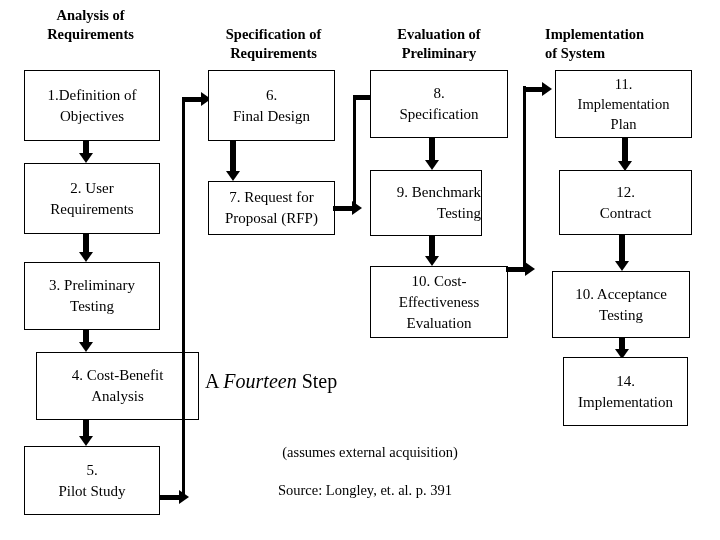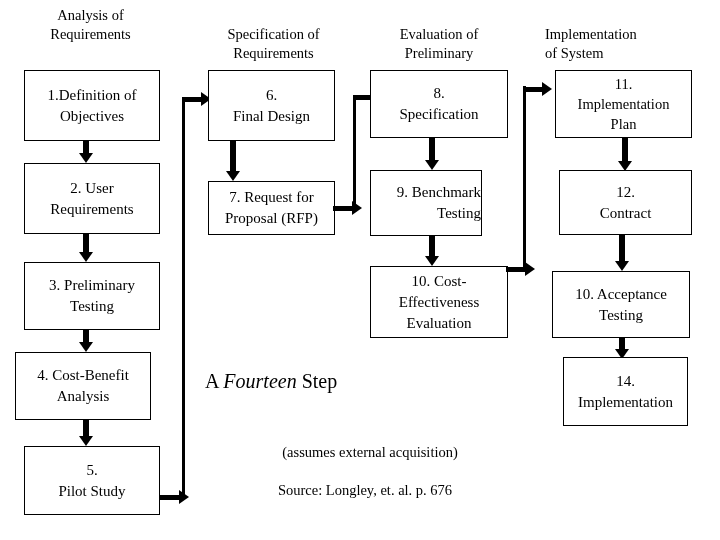--- a/index.html
+++ b/index.html
@@ -13,21 +13,21 @@
     height: 540px;
     background: #ffffff;
     overflow: hidden;
     font-family: "Liberation Serif", "DejaVu Serif", serif;
     color: #000000;
   }
 
   
   .col-header {
     position: absolute;
-    font-weight: normal;
+    font-weight: bold;
     font-size: 14.5px;
     line-height: 19px;
     text-align: center;
     color: #000;
   }
 
   
   .pbox {
     position: absolute;
     border: 1.5px solid #000;
@@ -176,21 +176,21 @@
     <span class="txt">
       <span>3. Preliminary</span><br>
       <span>Testing</span>
     </span>
   </div>
   <div class="arrow-down" style="left:79px; top:330px; width:14px; height:22px;">
     <div class="shaft" style="height:13px;"></div>
       <div class="head"></div>
   </div>
 
-  <div class="pbox" style="left:15px; top:352px; width:136px; height:68px;">
+  <div class="pbox" style="left:36px; top:352px; width:163px; height:68px;">
     <span class="txt">
       <span>4. Cost-Benefit</span><br>
       <span>Analysis</span>
     </span>
   </div>
   <div class="arrow-down" style="left:79px; top:420px; width:14px; height:26px;">
     <div class="shaft" style="height:17px;"></div>
       <div class="head"></div>
   </div>
 
@@ -319,15 +319,15 @@
       <span>Implementation</span>
     </span>
   </div>
 
   <div class="caption-main" style="left:205px; top:366px; width:320px;">
     <div><span>A </span><span class="ital">Fourteen</span><span> Step</span></div>
   </div>
 
   <div class="caption-sub" style="left:220px; top:444px; width:300px;">(assumes external acquisition)</div>
 
-  <div class="caption-src" style="left:215px; top:482px; width:300px;">Source: Longley, et. al. p. 676</div>
+  <div class="caption-src" style="left:215px; top:482px; width:300px;">Source: Longley, et. al. p. 391</div>
 
 </div>
 
 </body></html>

